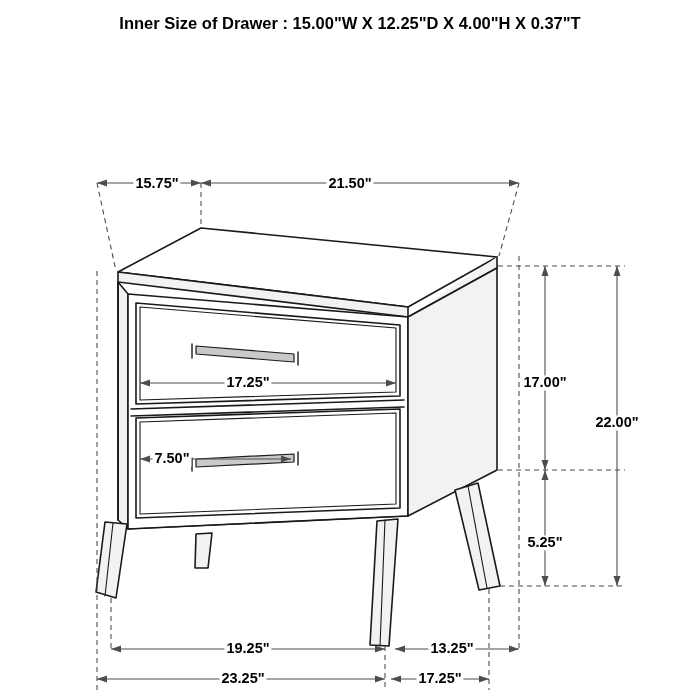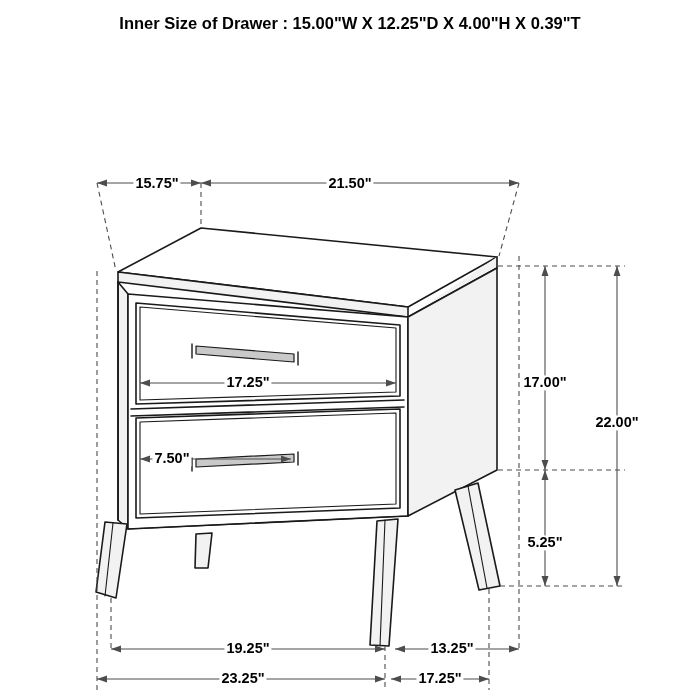--- a/index.html
+++ b/index.html
@@ -42,21 +42,21 @@
     white-space: nowrap;
     transform: translate(-50%, -50%);
     line-height: 1.05;
   }
 </style>
 </head>
 <body>
 
 <div id="root">
 
-  <div id="title">Inner Size of Drawer : 15.00"W X 12.25"D X 4.00"H X 0.39"T</div>
+  <div id="title">Inner Size of Drawer : 15.00"W X 12.25"D X 4.00"H X 0.37"T</div>
 
   <svg id="diagram" width="700" height="700" viewBox="0 0 700 700">
 
     <g fill="none" stroke="#1a1a1a" stroke-width="1.6" stroke-linejoin="round" stroke-linecap="round">
 
       <g>
         <polygon points="118,272 201,228 497,257 408,307" fill="#ffffff" stroke="#1a1a1a"></polygon>
         <polygon points="118,272 408,307 408,317 118,282" fill="#f2f2f2" stroke="#1a1a1a"></polygon>
         <polyline points="497,257 497,268 408,317" fill="#f2f2f2" stroke="#1a1a1a"></polyline>
       </g>

